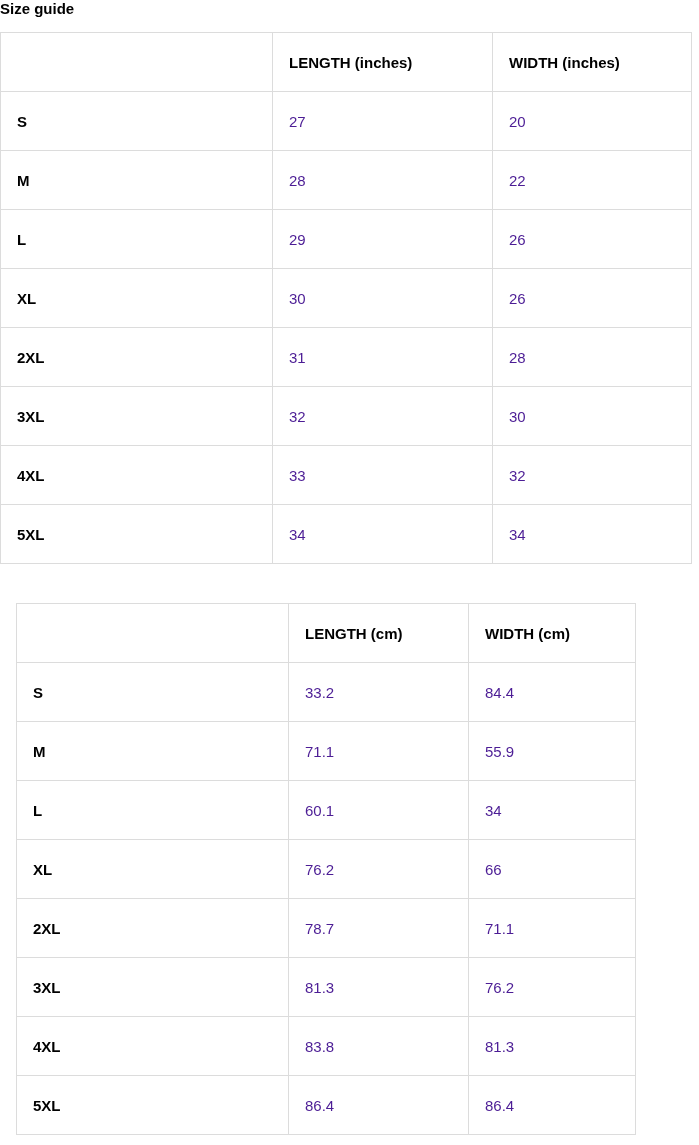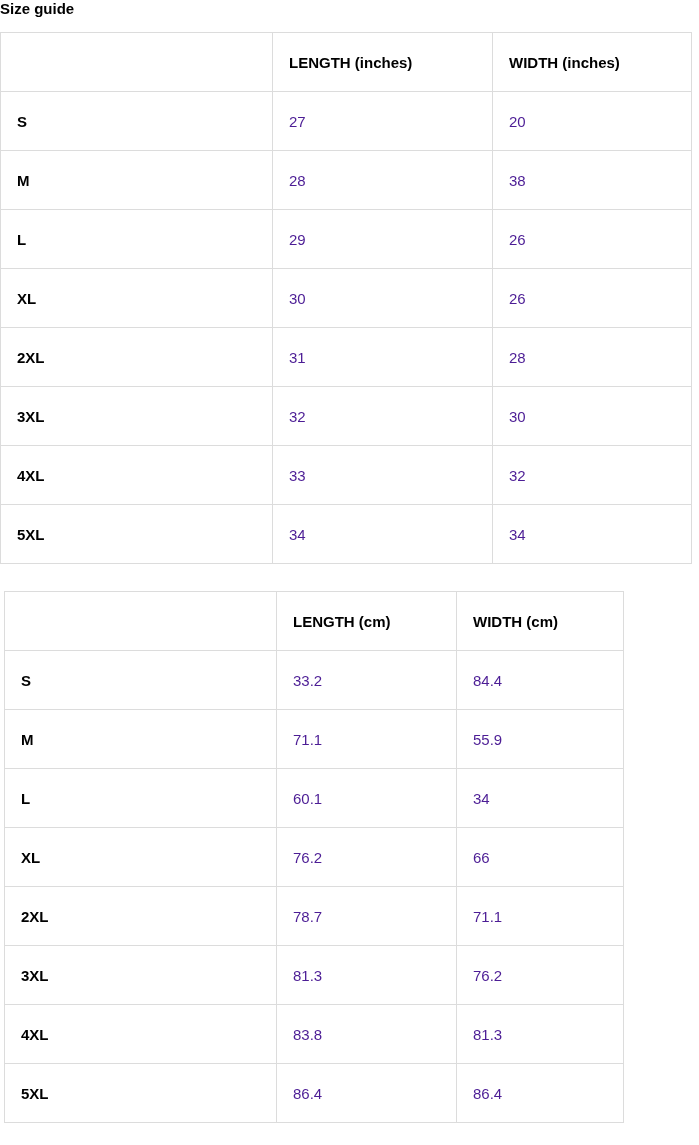--- a/index.html
+++ b/index.html
@@ -72,21 +72,21 @@
   .t-inches tr td:first-child {
     border-left: 1px solid #dcdcdc;
   }
   .t-inches { border-left: none; }
   .gap {
     height: 23px;
   }
   
   .t-cm {
     width: 619px;
-    margin: 4px;
+    margin: 16px;
   }
   .t-cm col.c0 { width: 272px; }
   .t-cm col.c1 { width: 180px; }
   .t-cm col.c2 { width: 167px; }
   .t-cm tr th:first-child,
   .t-cm tr td:first-child {
     border-left: 1px solid #dcdcdc;
   }
   .t-inches tr:first-child th,
   .t-cm tr:first-child th {
@@ -113,21 +113,21 @@
         <th>WIDTH (inches)</th>
       </tr>
       <tr>
         <td class="rowhead">S</td>
         <td>27</td>
         <td>20</td>
       </tr>
       <tr>
         <td class="rowhead">M</td>
         <td>28</td>
-        <td>38</td>
+        <td>22</td>
       </tr>
       <tr>
         <td class="rowhead">L</td>
         <td>29</td>
         <td>26</td>
       </tr>
       <tr>
         <td class="rowhead">XL</td>
         <td>30</td>
         <td>26</td>

